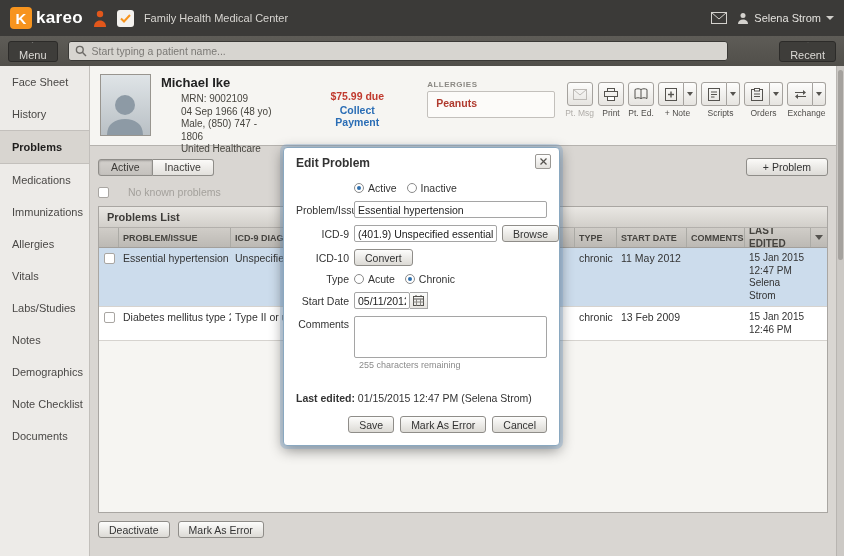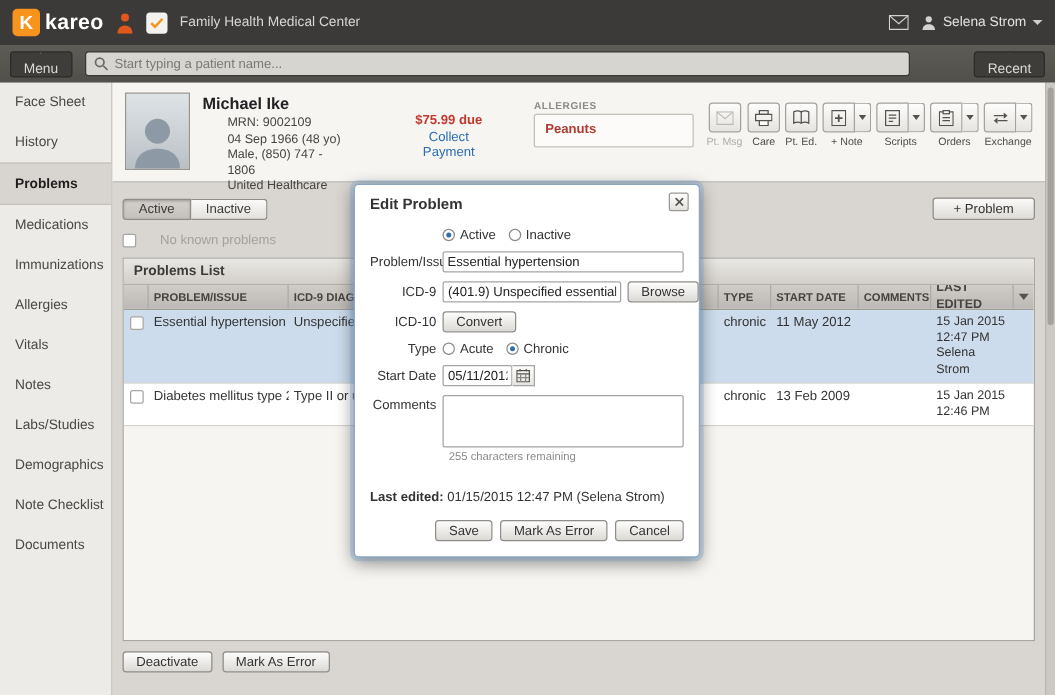--- a/index.html
+++ b/index.html
@@ -37,21 +37,21 @@
   .scrollthumb { position:absolute; top:4px; left:1px; width:5px; height:190px; background:#a5a29e; border-radius:3px; }
 
   
   .pt-header { height:80px; background:#f6f5f2; border-bottom:1px solid #b5b2ae; display:flex; padding:8px 10px; gap:10px; }
   .pt-photo { width:52px; height:62px; border:1px solid #98958f; background:linear-gradient(#dfe4e7,#b9c0c5); display:flex; align-items:flex-end; justify-content:center; overflow:hidden; }
   .pt-info { line-height:1.25; padding-top:1px; }
   .pt-name { font-size:13px; font-weight:bold; color:#222; margin-bottom:2px; }
   .pt-line { font-size:10px; color:#47453f;padding-left:20px; }
   .pt-billing { margin-left:28px; padding-top:16px; text-align:center; }
   .due { color:#c03a2e; font-size:10.5px; font-weight:bold; }
-  .collect { color:#2a6db5; font-size:10.5px; margin-top:2px; cursor:pointer; }
+  .collect { color:#2a6db5; font-size:10.5px; margin-top:2px; cursor:pointer;font-weight:bold; }
   .allergy-wrap { margin-left:20px; padding-top:6px; }
   .allergy-label { font-size:8px; font-weight:bold; letter-spacing:.5px; color:#8b8984; margin-bottom:2px; }
   .allergy-box { width:128px; height:27px; background:#fcfbf9; border:1px solid #c3c0bc; border-radius:2px; padding:5px 8px; }
   .allergy-val { color:#b03a2e; font-weight:bold; font-size:10.5px; }
   .pt-tools { margin-left:auto; display:flex; gap:4px; padding-top:8px; }
   .tool { display:flex; flex-direction:column; align-items:center; }
   .tool-btns { display:flex; }
   .tool-btn { width:26px; height:24px; border:1px solid #a5a29e; border-radius:3px; background:linear-gradient(#fdfdfc,#e6e4e0); display:flex; align-items:center; justify-content:center; cursor:pointer; }
   .tool.split .tool-btn { border-radius:3px 0 0 3px; }
   .tool-caret { width:13px; height:24px; border:1px solid #a5a29e; border-left:none; border-radius:0 3px 3px 0; background:linear-gradient(#fdfdfc,#e6e4e0); display:flex; align-items:center; justify-content:center; cursor:pointer; }
@@ -182,22 +182,22 @@
 </div>
 
 <div class="sidebar">
   <div class="side-item">Face Sheet</div>
   <div class="side-item">History</div>
   <div class="side-item active">Problems</div>
   <div class="side-item">Medications</div>
   <div class="side-item">Immunizations</div>
   <div class="side-item">Allergies</div>
   <div class="side-item">Vitals</div>
+  <div class="side-item">Labs/Studies</div>
   <div class="side-item">Notes</div>
-  <div class="side-item">Labs/Studies</div>
   <div class="side-item">Demographics</div>
   <div class="side-item">Note Checklist</div>
   <div class="side-item">Documents</div>
 </div>
 
 <div class="main">
 
   <div class="pt-header">
     <div class="pt-photo">
       <svg width="40" height="44" viewBox="0 0 40 44">
@@ -237,21 +237,21 @@
       <div class="tool">
         <div class="tool-btns">
             <span class="tool-btn">
           <svg width="14" height="13" viewBox="0 0 14 13">
                 <rect x="3.5" y="0.5" width="7" height="3" fill="none" stroke="#55534f"></rect>
                 <rect x="0.5" y="3.5" width="13" height="5" fill="none" stroke="#55534f"></rect>
                 <rect x="3.5" y="8.5" width="7" height="4" fill="#fff" stroke="#55534f"></rect>
               </svg>
         </span>
           </div>
-        <span class="tool-label">Care</span>
+        <span class="tool-label">Print</span>
       </div>
       <div class="tool">
         <div class="tool-btns">
             <span class="tool-btn">
           <svg width="14" height="12" viewBox="0 0 14 12">
                 <path d="M1 1.5c2-1 4-1 6 0 2-1 4-1 6 0v9c-2-1-4-1-6 0-2-1-4-1-6 0z" fill="none" stroke="#55534f"></path>
                 <line x1="7" y1="1.5" x2="7" y2="10.5" stroke="#55534f"></line>
               </svg>
         </span>
           </div>

